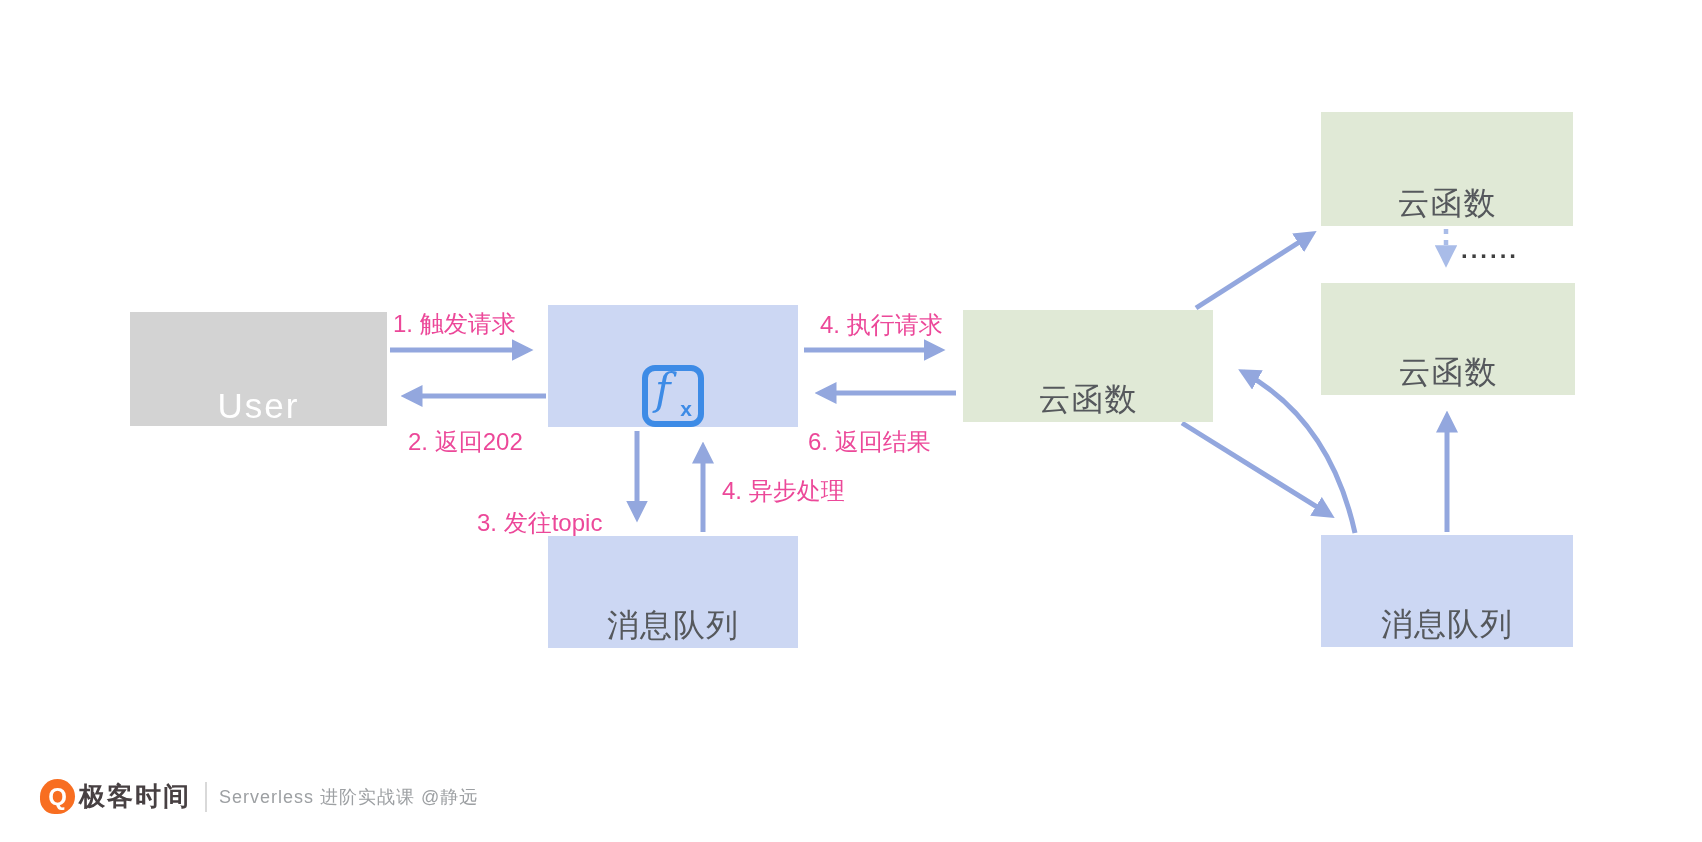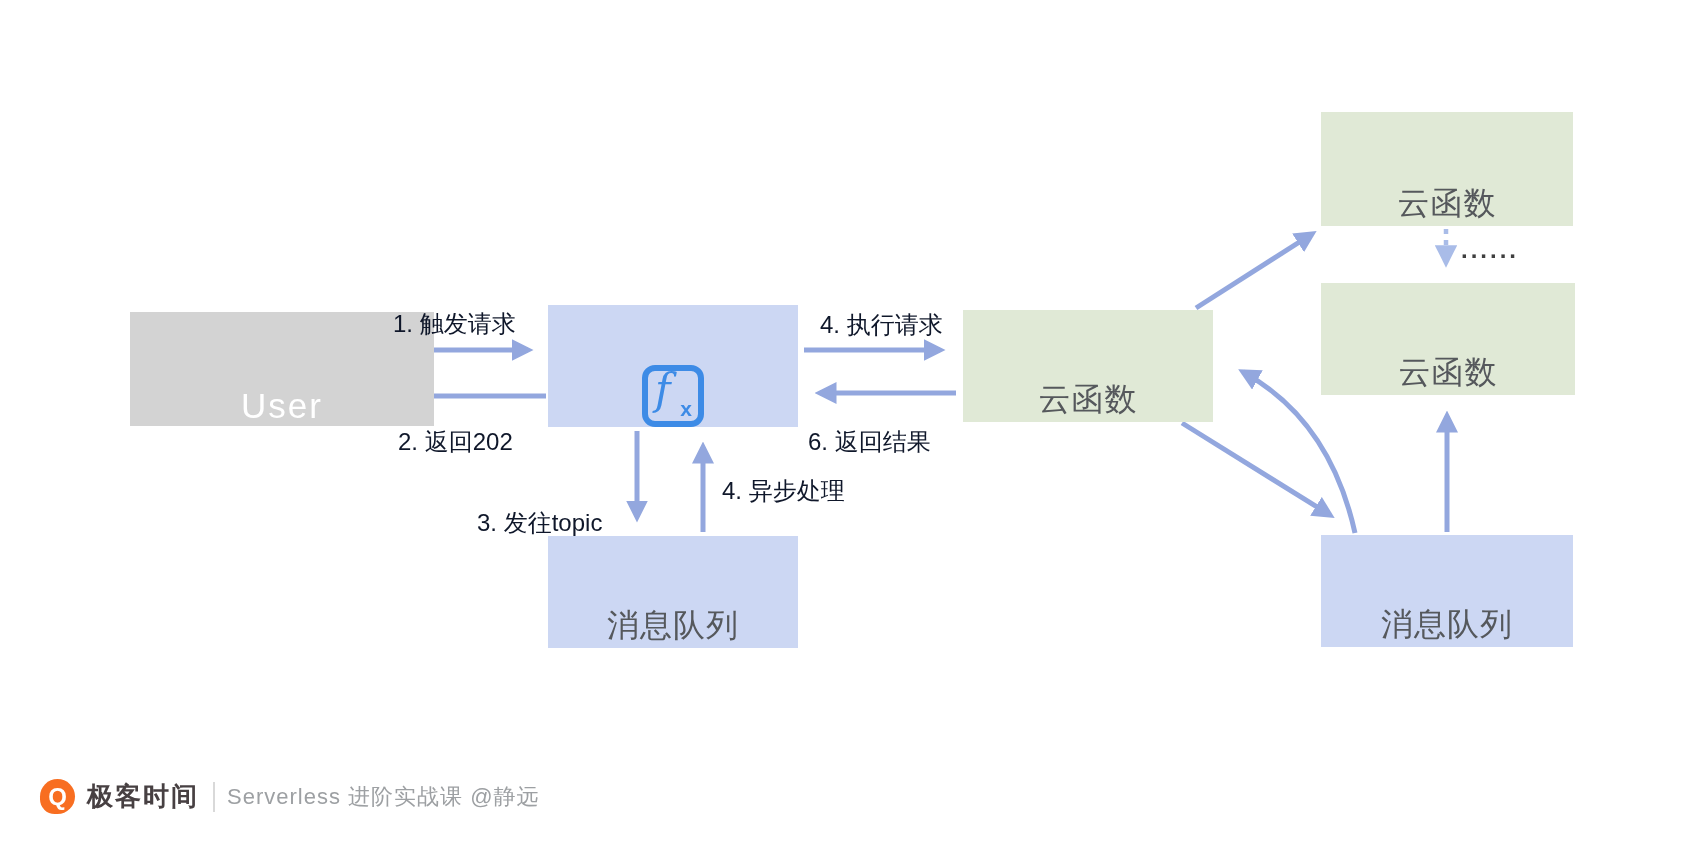--- a/index.html
+++ b/index.html
@@ -9,21 +9,21 @@
   }
   .edges { position:absolute; left:0; top:0; width:1702px; height:842px; }
   .node {
     position:absolute; display:flex; align-items:flex-end; justify-content:center;
     color:#55585c; font-size:32px; letter-spacing:1px; box-sizing:border-box;
   }
   .node.blue  { background:#ccd7f3; }
   .node.green { background:#e0e9d6; }
   .node.gray  { background:#d3d3d3; color:#ffffff; font-size:35px; letter-spacing:2px; }
   .edge-label {
-    position:absolute; font-size:24px; color:#0f172a; white-space:nowrap; line-height:1.1;
+    position:absolute; font-size:24px; color:#ec4899; white-space:nowrap; line-height:1.1;
   }
   .ellipsis-label {
     position:absolute; font-size:24px; font-weight:bold; color:#3f3f3f;
     letter-spacing:3px; line-height:1;
   }
   
   .faas-content { display:flex; align-items:center; gap:17px; }
   .fx-icon {
     position:relative; width:50px; height:50px; border:6px solid #3d8be6;
     border-radius:13px; color:#3d8be6; flex:0 0 auto;
@@ -38,24 +38,24 @@
     font-family:"Liberation Sans",sans-serif; font-style:normal; line-height:1;
   }
   
   .footer { position:absolute; left:40px; top:779px; display:flex; align-items:center; }
   .gt-logo {
     width:35px; height:35px; border-radius:50% 50% 50% 42%;
     background:#f86e21; color:#ffffff; display:flex; align-items:center; justify-content:center;
     font-size:24px; font-weight:bold; line-height:1; flex:0 0 auto;
   }
   .gt-brand {
-    margin-left:12px; font-size:26px; font-weight:bold; color:#474042; letter-spacing:2px;text-align:center;
+    margin-left:4px; font-size:26px; font-weight:bold; color:#474042; letter-spacing:2px;text-align:center;
   }
   .gt-divider { width:2px; height:30px; background:#d9d9d9; margin:0 12px 0 14px; }
-  .gt-course { font-size:22px; color:#9da0a3; letter-spacing:1px; }
+  .gt-course { font-size:18px; color:#9da0a3; letter-spacing:1px; }
 </style>
 </head>
 <body>
 
 <div class="canvas">
 
   <svg class="edges" width="1702" height="842" viewBox="0 0 1702 842" xmlns="http://www.w3.org/2000/svg">
     <defs>
       <marker id="ah" viewBox="0 0 10 10" refX="7.5" refY="5" markerWidth="4.4" markerHeight="4.4" orient="auto-start-reverse">
         <path d="M0 0 L10 5 L0 10 z" fill="#93a7de"></path>
@@ -72,21 +72,21 @@
       <path d="M 804 350 L 940 350" marker-end="url(#ah)"></path>
       <path d="M 956 393 L 820 393" marker-end="url(#ah)"></path>
       <path d="M 1196 308 L 1312 234" marker-end="url(#ah)"></path>
       <path d="M 1182 423 L 1330 515" marker-end="url(#ah)"></path>
       <path d="M 1355 533 Q 1330 420 1243 372" marker-end="url(#ah)"></path>
       <path d="M 1447 532 L 1447 416" marker-end="url(#ah)"></path>
     </g>
     <path d="M 1446 229 L 1446 262" stroke="#a9bce8" stroke-width="4.5" stroke-dasharray="5 6" fill="none" marker-end="url(#ahd)"></path>
   </svg>
 
-  <div class="node gray" style="left:130px; top:312px; width:304px; height:114px;">
+  <div class="node gray" style="left:130px; top:312px; width:257px; height:114px;">
     <span>User</span>
   </div>
 
   <div class="node blue" style="left:548px; top:305px; width:250px; height:122px;">
     <div class="faas-content">
       <span class="fx-icon">
         <span class="fx-f">f</span>
         <span class="fx-x">x</span>
       </span>
     </div>
@@ -106,21 +106,21 @@
 
   <div class="node green" style="left:1321px; top:283px; width:254px; height:112px;">
     <span>云函数</span>
   </div>
 
   <div class="node blue" style="left:1321px; top:535px; width:252px; height:112px;">
     <span>消息队列</span>
   </div>
 
   <div class="edge-label" style="left:393px; top:311px;">1. 触发请求</div>
-  <div class="edge-label" style="left:398px; top:429px;">2. 返回202</div>
+  <div class="edge-label" style="left:408px; top:429px;">2. 返回202</div>
   <div class="edge-label" style="left:477px; top:478px;margin-top:32px;">3. 发往topic</div>
   <div class="edge-label" style="left:722px; top:478px;">4. 异步处理</div>
   <div class="edge-label" style="left:820px; top:312px;">4. 执行请求</div>
   <div class="edge-label" style="left:808px; top:429px;">6. 返回结果</div>
   <div class="ellipsis-label" style="left:1461px; top:238px;">......</div>
 
   <div class="footer">
     <span class="gt-logo">
       <span>Q</span>
     </span>

